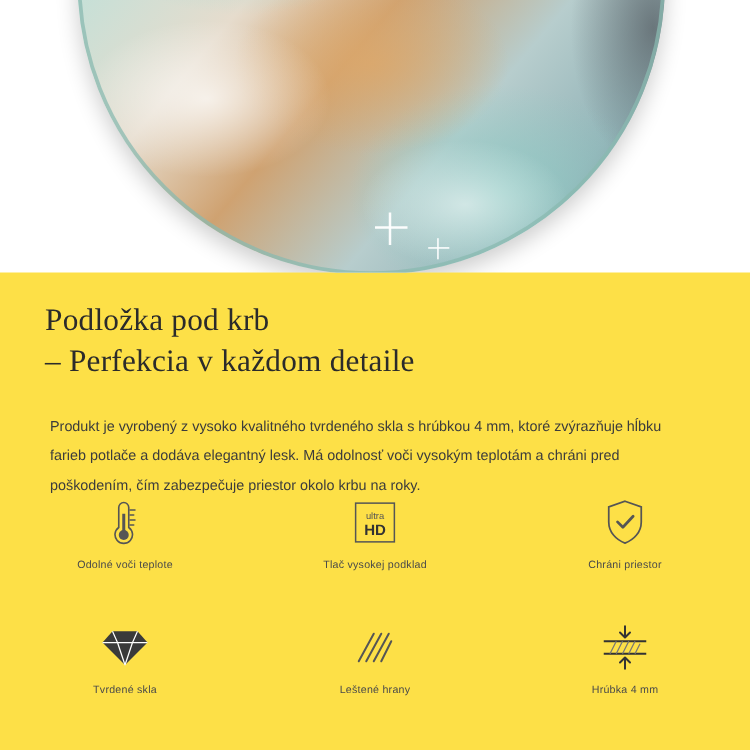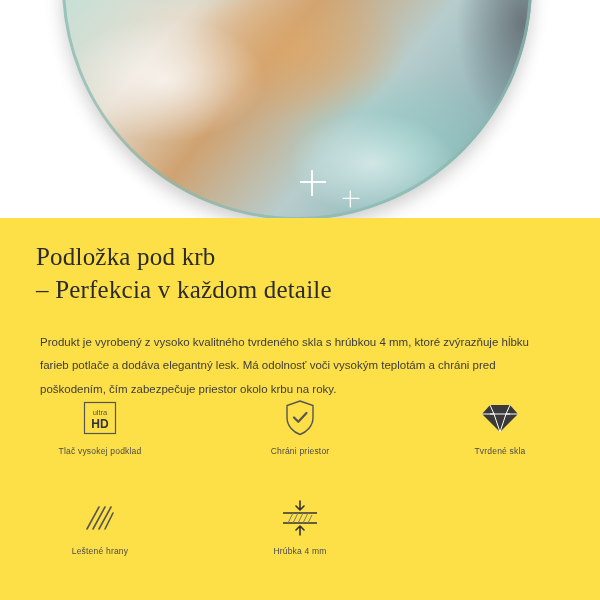--- a/index.html
+++ b/index.html
@@ -151,20 +151,31 @@
   <div class="content">
     <h1 class="headline">
       <span>Podložka pod krb</span>
       <span class="line2">– Perfekcia v každom detaile</span>
     </h1>
     <p class="bodytext">Produkt je vyrobený z vysoko kvalitného tvrdeného skla s hrúbkou 4 mm, ktoré zvýrazňuje hĺbku farieb potlače a dodáva elegantný lesk. Má odolnosť voči vysokým teplotám a chráni pred poškodením, čím zabezpečuje priestor okolo krbu na roky.</p>
   </div>
 
   <div class="features">
 
+    <div class="feature">
+      <div class="feature-icon">
+        <svg width="30" height="40" viewBox="0 0 30 40">
+          <path d="M14 4a4 4 0 0 1 4 4v16a7 7 0 1 1-8 0V8a4 4 0 0 1 4-4z" fill="none" stroke="#555" stroke-width="1.3"></path>
+          <circle cx="14" cy="30" r="4" fill="#555"></circle>
+          <rect x="12.8" y="13" width="2.4" height="15" fill="#555"></rect>
+          <path d="M19 10h4M19 14h3M19 18h4M19 22h3" stroke="#555" stroke-width="1.2" stroke-linecap="round"></path>
+        </svg>
+      </div>
+      <div class="feature-label">Odolné voči teplote</div>
+    </div>
 
     <div class="feature">
       <div class="feature-icon">
         <svg width="36" height="36" viewBox="0 0 36 36">
           <rect x="2.5" y="2.5" width="31" height="31" fill="none" stroke="#555" stroke-width="1.2"></rect>
           <text x="18" y="15" font-family="Liberation Sans, sans-serif" font-size="7.5" fill="#555" text-anchor="middle">ultra</text>
           <text x="18" y="28" font-family="Liberation Sans, sans-serif" font-size="12" font-weight="bold" fill="#333" text-anchor="middle">HD</text>
         </svg>
       </div>
       <div class="feature-label">Tlač vysokej podklad</div>

